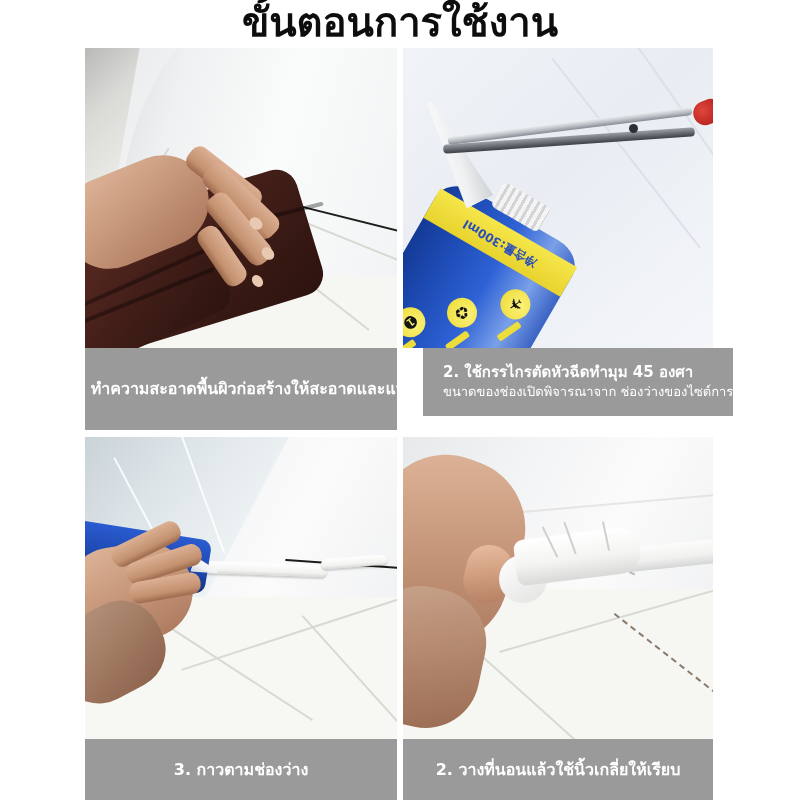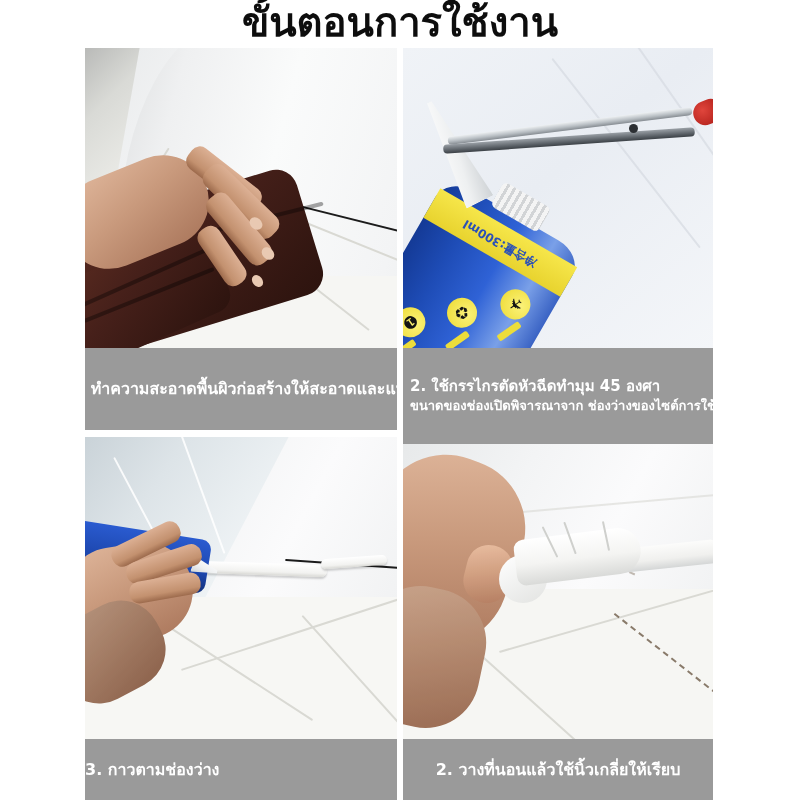--- a/index.html
+++ b/index.html
@@ -19,25 +19,25 @@
   .photo{position:absolute;overflow:hidden;background:#f4f5f6;}
   .photo-1{left:85px;top:48px;width:312px;height:300px;}
   .photo-2{left:403px;top:48px;width:310px;height:300px;}
   .photo-3{left:85px;top:437px;width:312px;height:302px;}
   .photo-4{left:403px;top:437px;width:310px;height:302px;}
   .caption-bar{
     position:absolute;background:#9a9a9a;color:#ffffff;
     display:flex;flex-direction:column;justify-content:center;
   }
   .bar-1{left:85px;top:348px;width:312px;height:82px;align-items:center;}
-  .bar-2{left:403px;top:348px;width:310px;height:96px;align-items:flex-start;padding-left:7px;box-sizing:border-box;}
-  .bar-3{left:85px;top:739px;width:312px;height:61px;align-items:flex-start;}
+  .bar-2{left:423px;top:348px;width:310px;height:68px;align-items:flex-start;padding-left:20px;box-sizing:border-box;}
+  .bar-3{left:85px;top:739px;width:312px;height:61px;align-items:center;}
   .bar-4{left:403px;top:739px;width:310px;height:61px;align-items:center;}
   .cap{font-size:16px;font-weight:bold;line-height:1.35;white-space:nowrap;}
-  .cap-sm{font-size:13px;font-weight:bold;line-height:1.45;white-space:nowrap;}
+  .cap-sm{font-size:13px;font-weight:normal;line-height:1.45;white-space:nowrap;}
   
   .tub{background:linear-gradient(118deg,#e7e9ea 0%,#f3f4f5 30%,#fbfbfc 55%,#f1f2f3 85%,#e9ebec 100%);}
   .grout-line{background:#d9d9d3;height:2px;border-radius:2px;}
   .seam-line{background:#1c1c1c;height:2px;border-radius:2px;}
   .skin{background:linear-gradient(160deg,#e0b79c 0%,#c99a7d 45%,#a9755a 100%);}
   
   .p1-tile-wall{left:0;top:0;width:130px;height:280px;
     background:linear-gradient(135deg,#b9bab8 0%,#d9dad6 18%,#eeeeea 45%,#f4f4f0 100%);
     clip-path:polygon(0 0,42% 0,4% 100%,0 100%);}
   .p1-tub{left:34px;top:-30px;width:330px;height:360px;border-radius:120px 0 0 0/220px 0 0 0;

